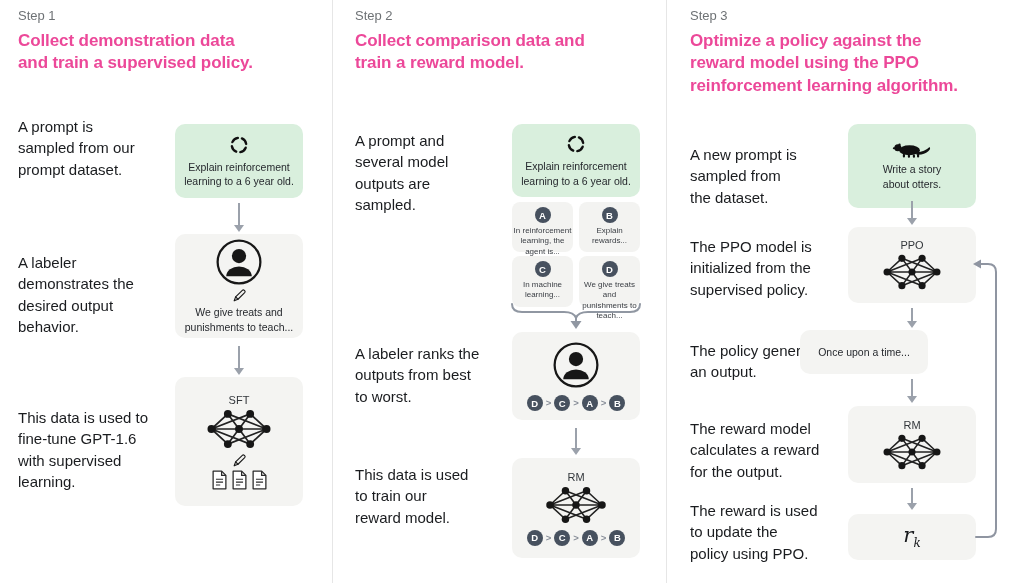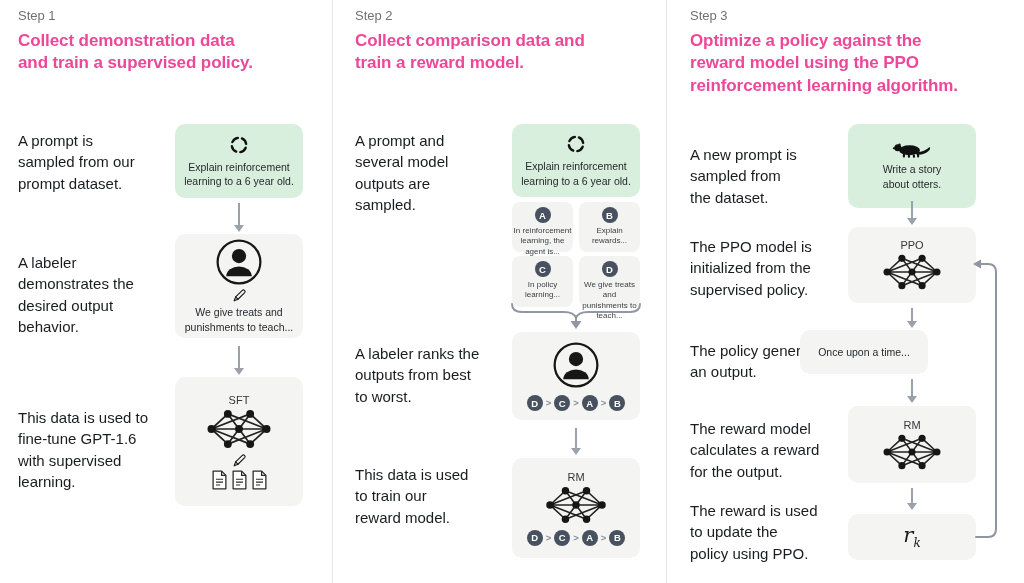--- a/index.html
+++ b/index.html
@@ -94,21 +94,21 @@
   </defs>
 </svg>
 
 <div class="divider" style="left:332px"></div>
 <div class="divider" style="left:666px"></div>
 
 <div class="step-label" style="left:18px;top:8px">Step 1</div>
 <div class="title" style="left:18px;top:30px;width:300px">Collect demonstration data
 and train a supervised policy.</div>
 
-<div class="caption" style="left:18px;top:130px">A prompt is
+<div class="caption" style="left:18px;top:116px">A prompt is
 sampled from our
 prompt dataset.</div>
 <div class="caption" style="left:18px;top:252px">A labeler
 demonstrates the
 desired output
 behavior.</div>
 <div class="caption" style="left:18px;top:407px">This data is used to
 fine-tune GPT-1.6
 with supervised
 learning.</div>
@@ -185,21 +185,21 @@
   <div class="out-text">In reinforcement
 learning, the
 agent is...</div>
 </div>
 <div class="out-box" style="left:579px;top:202px;width:61px;height:50px">
   <div class="badge">B</div>
   <div class="out-text">Explain rewards...</div>
 </div>
 <div class="out-box" style="left:512px;top:256px;width:61px;height:51px">
   <div class="badge">C</div>
-  <div class="out-text">In policy
+  <div class="out-text">In machine
 learning...</div>
 </div>
 <div class="out-box" style="left:579px;top:256px;width:61px;height:51px">
   <div class="badge">D</div>
   <div class="out-text">We give treats and
 punishments to
 teach...</div>
 </div>
 
 <svg style="position:absolute;left:510px;top:302px" width="132" height="28" viewBox="0 0 132 28">

